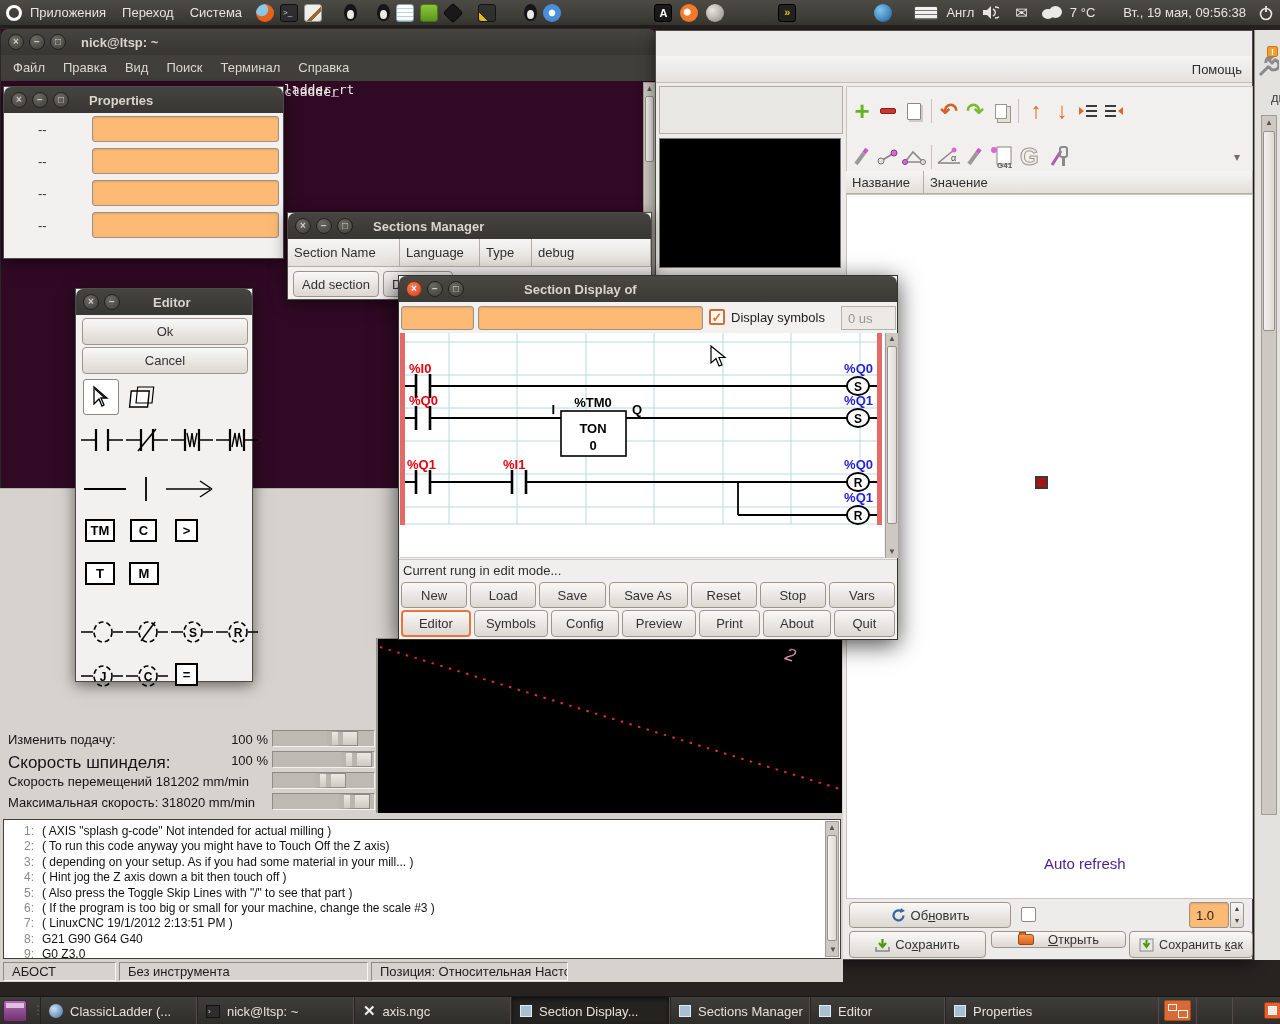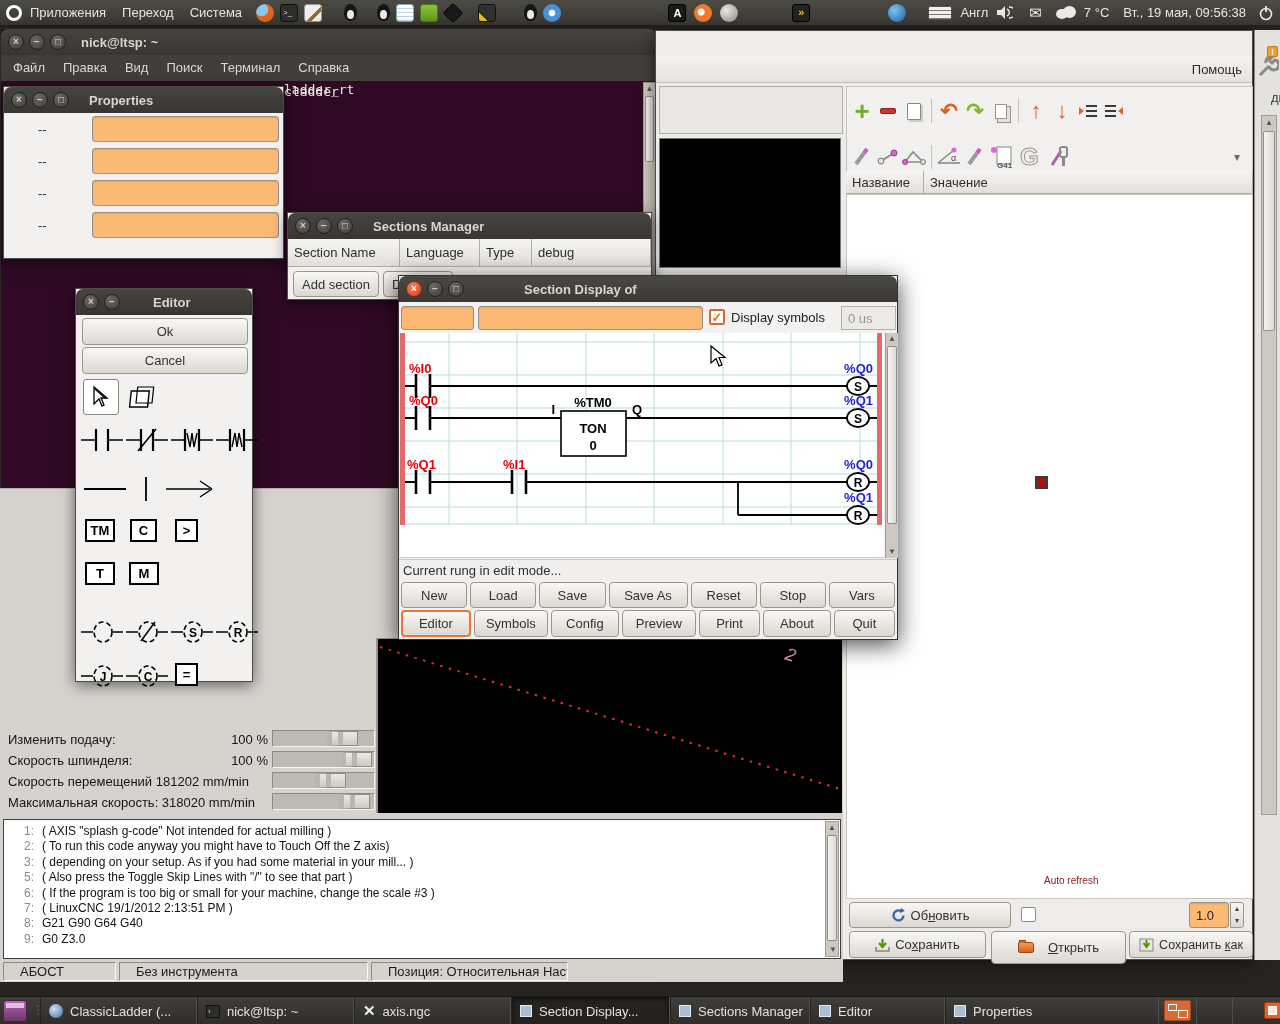--- a/index.html
+++ b/index.html
@@ -16,21 +16,21 @@
 .ubu{width:16px;height:16px;border:3px solid #fff;border-radius:50%;margin-left:6px}
 
 .titlebar{position:absolute;left:0;top:0;right:0;height:26px;background:linear-gradient(#46443f,#383632);border-radius:7px 7px 0 0;display:flex;align-items:center;padding-left:7px;gap:5px;color:#d9d5cd;font-weight:bold;font-size:13px}
 .wc{width:16px;height:16px;border-radius:50%;background:radial-gradient(circle at 35% 30%,#6b6963,#403e39);border:1px solid #22211e;color:#cfccc5;font-size:10px;line-height:14px;text-align:center;flex:0 0 auto}
 .wc.orange{background:radial-gradient(circle at 35% 30%,#f08058,#d6431f);border-color:#8c2c12;color:#fff}
 .win{position:absolute;background:#f2f1f0;border:1px solid #4e4c47;box-shadow:0 3px 14px rgba(0,0,0,.55)}
 .gbtn{background:linear-gradient(#f9f8f6,#dcd8d2);border:1px solid #9c968d;border-radius:4px;font-size:13px;color:#333;display:flex;align-items:center;justify-content:center;position:absolute}
 .gbtn.focus{border:2px solid #e8763a}
 .inputbox{position:absolute;background:#fdba74;border:1px solid #989288;border-radius:3px;box-shadow:inset 0 1px 2px rgba(0,0,0,.12)}
 .hdrcell{background:linear-gradient(#f6f5f3,#e3e0da);border-right:1px solid #b3afa8;border-bottom:1px solid #b3afa8;font-size:13px;color:#2f2f2f;display:flex;align-items:center;padding-left:6px}
-.sunken{background:#d6d3ce;border:1px solid;border-color:#8f8b84 #f7f6f4 #f7f6f4 #8f8b84;font-size:13px;color:#1c1c1c;display:flex;align-items:center;padding-left:16px;overflow:hidden;white-space:nowrap}
+.sunken{background:#d6d3ce;border:1px solid;border-color:#8f8b84 #f7f6f4 #f7f6f4 #8f8b84;font-size:13px;color:#1c1c1c;display:flex;align-items:center;padding-left:8px;overflow:hidden;white-space:nowrap}
 .sbar{background:#cdc8c1;border:1px solid #a19c94}
 .sthumb{background:linear-gradient(90deg,#f4f3f1,#dddad4);border:1px solid #95908a;border-radius:2px;position:absolute}
 .arr{font-size:8px;color:#55534e;text-align:center;line-height:12px}
 u{text-decoration:underline}
 
 .toolsvg{position:absolute}
 .boxico{position:absolute;background:#fff;border:2px solid #000;font-weight:bold;font-size:13px;color:#000;display:flex;align-items:center;justify-content:center}
 
 .tbi{width:26px;height:26px;display:flex;align-items:center;justify-content:center;flex:0 0 auto}
 .tsep{width:1px;height:24px;background:#c6c2bb;margin:0 4px;flex:0 0 auto}
@@ -73,21 +73,21 @@
       <svg width="17" height="15">
           <path d="M1,5 h4 l4,-4 v13 l-4,-4 h-4 z" fill="#e9e6e0"></path>
           <path d="M11,4 a4.5,4 0 0 1 0,7 M13,2 a7,5.5 0 0 1 0,11" stroke="#e9e6e0" stroke-width="1.4" fill="none"></path>
         </svg>
       <span style="font-size:15px;color:#eeebe5;margin-left:8px">✉</span>
       <span style="position:relative;width:20px;height:13px;margin-left:6px">
           <span style="position:absolute;left:0;top:3px;width:12px;height:10px;background:#eceae5;border-radius:50%"></span>
           <span style="position:absolute;left:7px;top:0;width:13px;height:12px;background:#eceae5;border-radius:50%"></span>
         </span>
       <span>7 °C</span>
-      <span style="margin-left:6px">Вт., 19 мая, 09:56:38</span>
+      <span style="margin-left:20px">Вт., 19 мая, 09:56:38</span>
       <svg width="16" height="16" style="margin-left:4px">
           <circle cx="8" cy="9" r="5.5" stroke="#e9e6e0" stroke-width="1.6" fill="none"></circle>
           <line x1="8" y1="1" x2="8" y2="7" stroke="#e9e6e0" stroke-width="1.8"></line>
         </svg>
     </div>
   </div>
 
   <div class="win" style="left:0;top:28px;width:657px;height:464px;background:#300a24;border-color:#2a2926">
     <div class="titlebar">
       <span class="wc">×</span>
@@ -222,32 +222,32 @@
     </div>
 
     <div class="gbtn" style="left:193px;top:871px;width:162px;height:26px;gap:5px">
       <svg width="15" height="15">
           <path d="M12.5,7.5 a5,5 0 1 1 -2.2,-4.2" stroke="#3465a4" stroke-width="2.2" fill="none"></path>
           <path d="M10,0 l4,3 l-5,2 z" fill="#3465a4"></path>
         </svg>
       <span><span>Об</span><u>н</u><span>овить</span></span>
     </div>
     <span class="abs" style="left:365px;top:876px;width:15px;height:15px;background:#fff;border:1px solid #8f8b84;border-radius:2px"></span>
-    <span class="abs" style="left:388px;top:844px;font-size:10px;color:#7f1d1d">Auto refresh</span>
+    <span class="abs" style="left:388px;top:824px;font-size:15px;color:#4c1d95">Auto refresh</span>
     <span class="inputbox" style="left:533px;top:871px;width:40px;height:26px;font-size:13px;display:flex;align-items:center;padding-left:6px;color:#222">1.0</span>
     <span class="abs" style="left:574px;top:871px;width:14px;height:26px;background:linear-gradient(#f7f6f4,#dcd8d2);border:1px solid #9c968d;border-radius:0 3px 3px 0;font-size:7px;color:#444;text-align:center;line-height:12px">▲<br>▼</span>
 
     <div class="gbtn" style="left:193px;top:900px;width:137px;height:27px;gap:5px">
       <svg width="15" height="14">
           <path d="M7.5,1 v7 M4,5 l3.5,4 l3.5,-4" stroke="#4e9a06" stroke-width="2.2" fill="none"></path>
           <path d="M1,9 v4 h13 v-4" stroke="#888" stroke-width="1.6" fill="none"></path>
         </svg>
       <span><span>Со</span><u>х</u><span>ранить</span></span>
     </div>
-    <div class="gbtn" style="left:335px;top:900px;width:135px;height:33px;gap:14px">
+    <div class="gbtn" style="left:335px;top:900px;width:135px;height:17px;gap:14px">
       <span style="width:16px;height:11px;background:linear-gradient(#f09a52,#d9641e);border:1px solid #9a4a10;border-radius:1px 3px 2px 2px;position:relative">
           <span style="position:absolute;left:0;top:-3px;width:7px;height:3px;background:#d9641e;border:1px solid #9a4a10;border-bottom:none"></span>
         </span>
       <span><span></span><u>О</u><span>ткрыть</span></span>
     </div>
     <div class="gbtn" style="left:473px;top:900px;width:124px;height:27px;gap:5px;font-size:12.5px">
       <svg width="15" height="14">
           <rect x="1" y="1" width="13" height="12" fill="#e8e6e2" stroke="#888"></rect>
           <path d="M7.5,2 v6 M4.5,5 l3,4 l3,-4" stroke="#4e9a06" stroke-width="2" fill="none"></path>
         </svg>
@@ -256,21 +256,21 @@
   </div>
 
   <div class="abs" style="left:0;top:488px;width:843px;height:494px;background:#d6d3ce;border-top:1px solid #b5b1aa">
 
     <div class="abs" style="left:8px;top:243px;font-size:13px;color:#151515">Изменить подачу:</div>
     <div class="abs" style="left:198px;top:243px;width:70px;text-align:right;font-size:13px;color:#151515">100 %</div>
     <div class="abs" style="left:272px;top:241px;width:103px;height:17px;background:#bdb9b3;border:1px solid;border-color:#8f8b84 #f4f3f1 #f4f3f1 #8f8b84">
         <span class="abs" style="left:54px;top:0;width:31px;height:15px;background:linear-gradient(#ece9e4,#cdc9c3);border:1px solid #8f8b84;border-left:16px double #b9b5af"></span>
       </div>
 
-    <div class="abs" style="left:8px;top:264px;font-size:13px;color:#151515">Скорость шпинделя:</div>
+    <div class="abs" style="left:8px;top:264px;font-size:17px;color:#151515">Скорость шпинделя:</div>
     <div class="abs" style="left:198px;top:264px;width:70px;text-align:right;font-size:13px;color:#151515">100 %</div>
     <div class="abs" style="left:272px;top:262px;width:103px;height:17px;background:#bdb9b3;border:1px solid;border-color:#8f8b84 #f4f3f1 #f4f3f1 #8f8b84">
         <span class="abs" style="left:68px;top:0;width:31px;height:15px;background:linear-gradient(#ece9e4,#cdc9c3);border:1px solid #8f8b84;border-left:16px double #b9b5af"></span>
       </div>
 
     <div class="abs" style="left:8px;top:285px;font-size:13px;color:#151515">Скорость перемещений 181202 mm/min</div>
     <div class="abs" style="left:272px;top:283px;width:103px;height:17px;background:#bdb9b3;border:1px solid;border-color:#8f8b84 #f4f3f1 #f4f3f1 #8f8b84">
         <span class="abs" style="left:42px;top:0;width:31px;height:15px;background:linear-gradient(#ece9e4,#cdc9c3);border:1px solid #8f8b84;border-left:16px double #b9b5af"></span>
       </div>
 
@@ -283,20 +283,21 @@
       <svg width="464" height="174">
         <line x1="2" y1="8" x2="462" y2="150" stroke="#e03028" stroke-width="2" stroke-dasharray="2.5,6.5"></line>
         <text x="406" y="20" font-size="18" font-style="italic" fill="#f0a0b8" transform="rotate(18 406 20)">2</text>
       </svg>
     </div>
 
     <div class="abs mono" style="left:3px;top:330px;width:838px;height:140px;background:#fff;border:1px solid #3f3f3f;font-size:12px;line-height:15.4px;padding:4px 0 0 2px;overflow:hidden">
       <div><span style="display:inline-block;width:28px;text-align:right;color:#8a8a8a;margin-right:8px">1:</span><span style="color:#111">( AXIS "splash g-code" Not intended for actual milling )</span></div>
       <div><span style="display:inline-block;width:28px;text-align:right;color:#8a8a8a;margin-right:8px">2:</span><span style="color:#111">( To run this code anyway you might have to Touch Off the Z axis)</span></div>
       <div><span style="display:inline-block;width:28px;text-align:right;color:#8a8a8a;margin-right:8px">3:</span><span style="color:#111">( depending on your setup. As if you had some material in your mill... )</span></div>
+      <div><span style="display:inline-block;width:28px;text-align:right;color:#8a8a8a;margin-right:8px">4:</span><span style="color:#111">( Hint jog the Z axis down a bit then touch off )</span></div>
       <div><span style="display:inline-block;width:28px;text-align:right;color:#8a8a8a;margin-right:8px">5:</span><span style="color:#111">( Also press the Toggle Skip Lines with "/" to see that part )</span></div>
       <div><span style="display:inline-block;width:28px;text-align:right;color:#8a8a8a;margin-right:8px">6:</span><span style="color:#111">( If the program is too big or small for your machine, change the scale #3 )</span></div>
       <div><span style="display:inline-block;width:28px;text-align:right;color:#8a8a8a;margin-right:8px">7:</span><span style="color:#111">( LinuxCNC 19/1/2012 2:13:51 PM )</span></div>
       <div><span style="display:inline-block;width:28px;text-align:right;color:#8a8a8a;margin-right:8px">8:</span><span style="color:#111">G21 G90 G64 G40</span></div>
       <div><span style="display:inline-block;width:28px;text-align:right;color:#8a8a8a;margin-right:8px">9:</span><span style="color:#111">G0 Z3.0</span></div>
       <div class="abs sbar" style="right:1px;top:1px;width:14px;height:136px">
           <div class="arr">▲</div>
           <div class="sthumb" style="left:1px;top:13px;width:10px;height:106px"></div>
           <div class="arr abs" style="bottom:0;left:3px">▼</div>
         </div>

